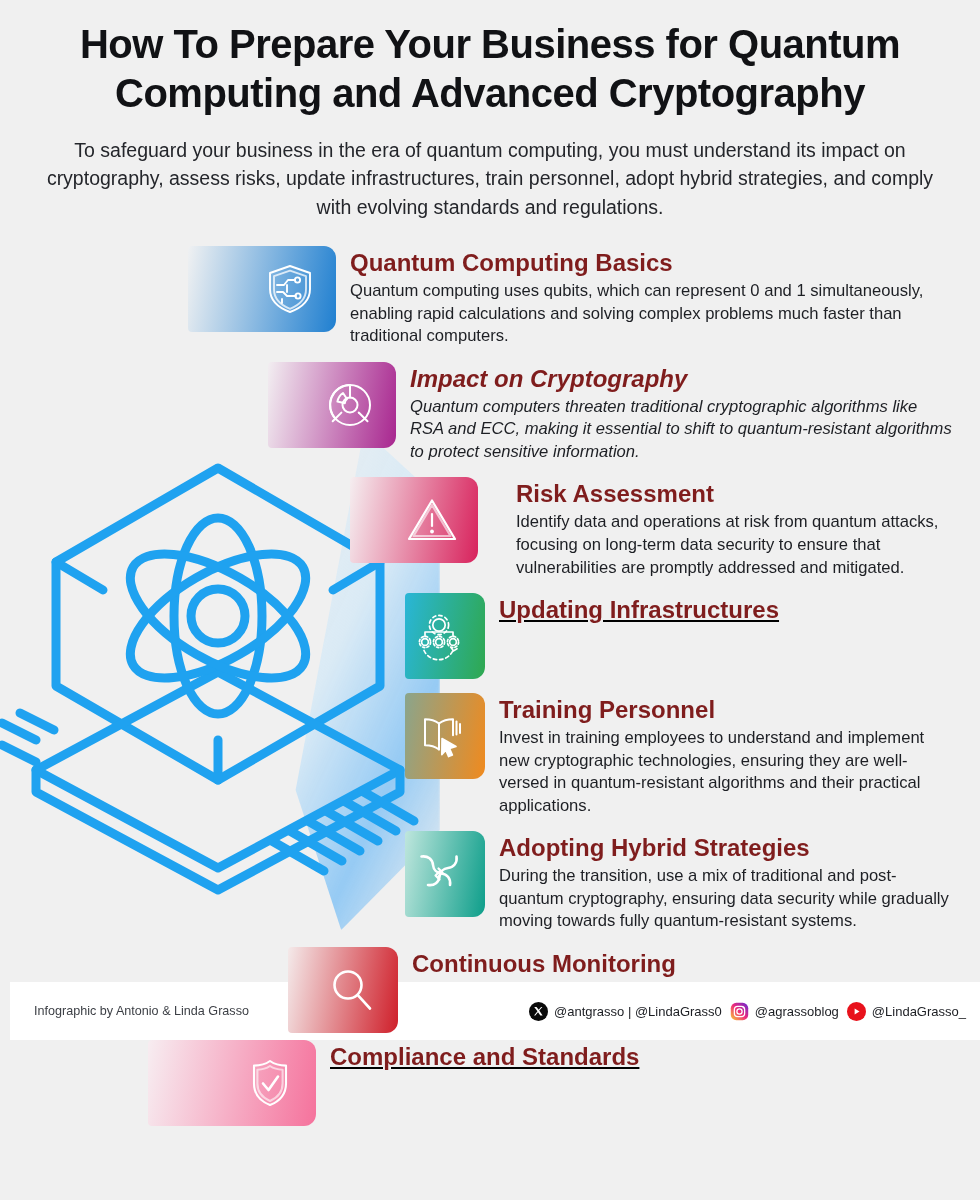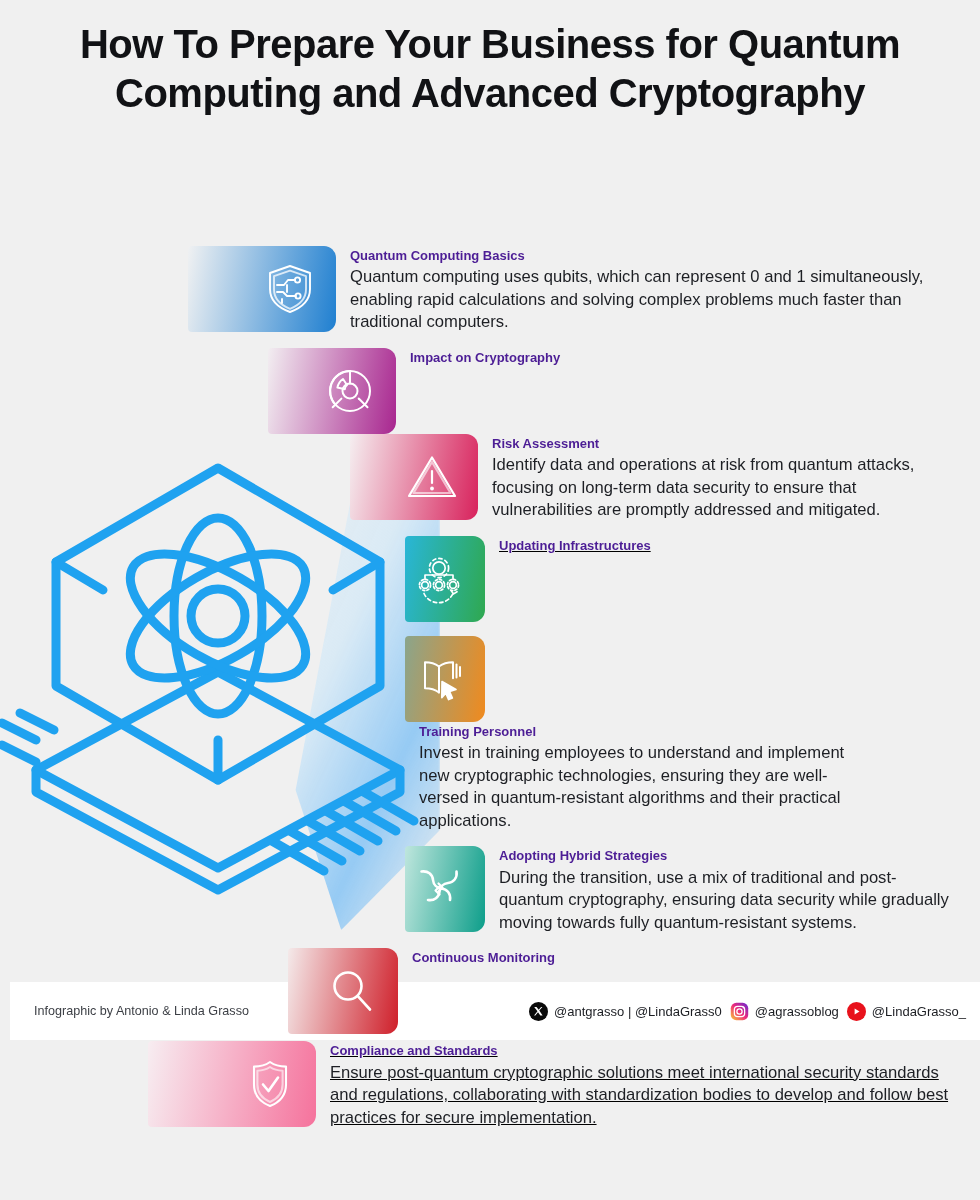--- a/index.html
+++ b/index.html
@@ -47,21 +47,21 @@
     position: relative; flex: none;
     height: 86px;
     border-radius: 4px 12px 12px 4px;
     display: flex; align-items: center; justify-content: flex-end;
     padding-right: 18px;
   }
   .badge .ico { width: 56px; height: 56px; flex: none; }
   .badge .ico svg { width: 100%; height: 100%; display: block; }
 
   .txt { padding-left: 14px; padding-top: 2px; }
-  .h { font-size: 13px; font-weight: 700; color: #4c1d95; line-height: 1.25; }
+  .h { font-size: 24px; font-weight: 700; color: #7f1d1d; line-height: 1.25; }
   .p { font-size: 16.6px; color: #1d1f24; line-height: 1.36; margin-top: 2px; }
 
   
   .footer {
     position: absolute; left: 10px; bottom: 0; width: 980px; height: 58px;
     background: #ffffff;
     display: flex; align-items: center; justify-content: space-between;
     padding: 0 24px;
   }
   .credit { font-size: 12.6px; color: #3c3f45; }
@@ -69,20 +69,21 @@
   .socials .sico { width: 19px; height: 19px; flex: none; display: block; }
   .socials .grp { display: flex; align-items: center; gap: 6px; }
 </style>
 </head>
 <body>
 
 <div class="page">
 
   <div class="header">
     <div class="title">How To Prepare Your Business for Quantum Computing and Advanced Cryptography</div>
+    <div class="subtitle">To safeguard your business in the era of quantum computing, you must understand its impact on cryptography, assess risks, update infrastructures, train personnel, adopt hybrid strategies, and comply with evolving standards and regulations.</div>
   </div>
 
   <div class="wedge"></div>
 
   <div class="hero">
     <svg viewBox="0 0 420 420" fill="none" stroke="#1fa2f0" stroke-width="9" stroke-linecap="round" stroke-linejoin="round">
 
       <path d="M210 28 L372 122 L372 246 L210 340 L48 246 L48 122 Z"></path>
       <path d="M48 122 L95 150"></path>
       <path d="M372 122 L325 150"></path>
@@ -125,39 +126,40 @@
       <path d="M20 38v4"></path>
               <path d="M25 31v-7"></path>
     </svg>
           </span>
         </div>
         <div class="txt" style="width: 618px;">
           <div class="h">Quantum Computing Basics</div>
           <div class="p">Quantum computing uses qubits, which can represent 0 and 1 simultaneously, enabling rapid calculations and solving complex problems much faster than traditional computers.</div>
         </div>
       </div>
-      <div class="row" style="margin-left: 268px; margin-bottom: 0;">
+      <div class="row" style="margin-left: 268px; margin-bottom: 14px; font-style: italic;">
         <div class="badge" style="width: 128px; background: linear-gradient(100deg, rgb(242, 238, 241) 0%, rgb(168, 38, 143) 100%);">
           <span class="ico">
             <svg viewBox="0 0 56 56" fill="none" stroke="#fff" stroke-width="2" stroke-linecap="round" stroke-linejoin="round">
       <circle cx="28" cy="28" r="20"></circle>
       <circle cx="28" cy="28" r="7.5"></circle>
       <path d="M28 8a20 20 0 0 0-14.1 34.1" stroke-width="2"></path>
       <path d="M28 20.5V8"></path>
               <path d="M36.7 35.5l8.8 8.8"></path>
               <path d="M19.4 35.6l-8.7 8.7"></path>
       <path d="M21 16a13 13 0 0 0-5.6 8.6l7.4 1.6A6 6 0 0 1 25 22z"></path>
     </svg>
           </span>
         </div>
         <div class="txt" style="width: 558px;">
           <div class="h">Impact on Cryptography</div>
-        </div>
-      </div>
-      <div class="row" style="margin-left: 350px; margin-bottom: 14px;">
+          <div class="p">Quantum computers threaten traditional cryptographic algorithms like RSA and ECC, making it essential to shift to quantum-resistant algorithms to protect sensitive information.</div>
+        </div>
+      </div>
+      <div class="row" style="margin-left: 350px; margin-bottom: 14px; gap: 24px;">
         <div class="badge" style="width: 128px; background: linear-gradient(100deg, rgb(245, 238, 240) 0%, rgb(216, 34, 92) 100%);">
           <span class="ico">
             <svg viewBox="0 0 56 56" fill="none" stroke="#fff" stroke-width="2.2" stroke-linecap="round" stroke-linejoin="round">
       <path d="M28 8.5 L51 47 H5 Z"></path>
       <path d="M28 13 L46.5 44 H9.5 Z" opacity=".6"></path>
       <path d="M28 22v12"></path>
               <circle cx="28" cy="39.5" r="1.9" fill="#fff" stroke="none"></circle>
     </svg>
           </span>
         </div>
@@ -190,21 +192,21 @@
               <path d="M28 26.6v-0.1"></path>
       <path d="M13 42.5a16 16 0 0 0 29 0" stroke-dasharray="3.4 3"></path>
       <path d="M40 39.5l2.6 3.4 3.4-2.2" stroke-dasharray="0"></path>
     </svg>
           </span>
         </div>
         <div class="txt" style="width: 469px; text-decoration: underline;">
           <div class="h">Updating Infrastructures</div>
         </div>
       </div>
-      <div class="row" style="margin-left: 405px; margin-bottom: 14px; flex-direction: column;">
+      <div class="row" style="margin-left: 405px; margin-bottom: 14px;">
         <div class="badge" style="width: 80px; background: linear-gradient(100deg, rgb(138, 165, 140) 0%, rgb(240, 138, 30) 100%);">
           <span class="ico">
             <svg viewBox="0 0 56 56" fill="none" stroke="#fff" stroke-width="2" stroke-linecap="round" stroke-linejoin="round">
       <path d="M28 15.5c-4-3-9-4.2-14-4.2v26c5 0 10 1.2 14 4.2"></path>
       <path d="M28 15.5c4-3 9-4.2 14-4.2v16"></path>
       <path d="M28 15.5v25.9"></path>
       <path d="M45.5 13.5v13"></path>
               <path d="M49 16v9"></path>
       <path d="M31 30.5 L45 38.5 L38.6 40.6 L41.4 47 L37.6 48.6 L34.8 42.3 L30.8 46.6 Z" fill="#fff" stroke-width="1.6"></path>
     </svg>
@@ -249,21 +251,20 @@
           <span class="ico">
             <svg viewBox="0 0 56 56" fill="none" stroke="#fff" stroke-width="2.1" stroke-linecap="round" stroke-linejoin="round">
       <path d="M28 6c-4.6 3.4-10.4 4.6-16 4.6v17.8C12 40 19.6 46.6 28 50c8.4-3.4 16-10 16-21.6V10.6c-5.6 0-11.4-1.2-16-4.6z"></path>
       <path d="M28 11c-3.8 2.6-8.4 3.6-12.6 3.7v13.9c0 9.2 6 14.6 12.6 17.4 6.6-2.8 12.6-8.2 12.6-17.4V14.7C36.4 14.6 31.8 13.6 28 11z" opacity=".6"></path>
       <path d="M21 28.5 L26.5 35 L36 21.5" stroke-width="2.6"></path>
     </svg>
           </span>
         </div>
         <div class="txt" style="width: 638px;">
           <div class="h">Compliance and Standards</div>
-          <div class="p">Ensure post-quantum cryptographic solutions meet international security standards and regulations, collaborating with standardization bodies to develop and follow best practices for secure implementation.</div>
         </div>
       </div>
     </div>
 
   <div class="footer">
     <div class="credit">Infographic by Antonio &amp; Linda Grasso</div>
     <div class="socials">
       <div class="grp">
         <svg class="sico" viewBox="0 0 24 24">
           <circle cx="12" cy="12" r="12" fill="#0a0a0a"></circle>

